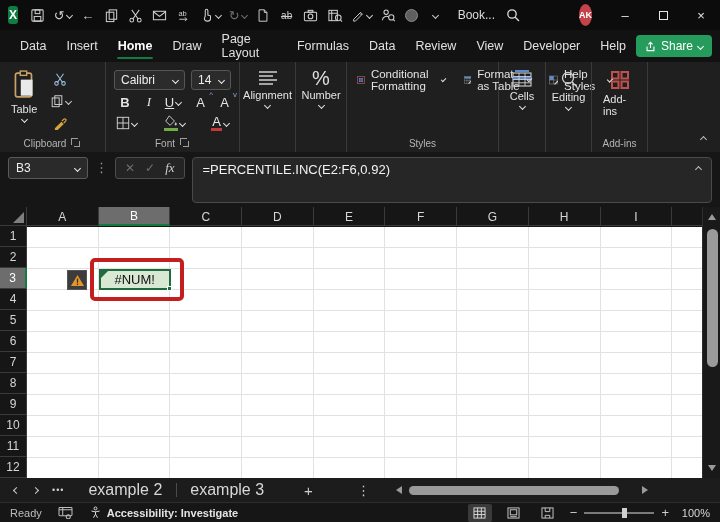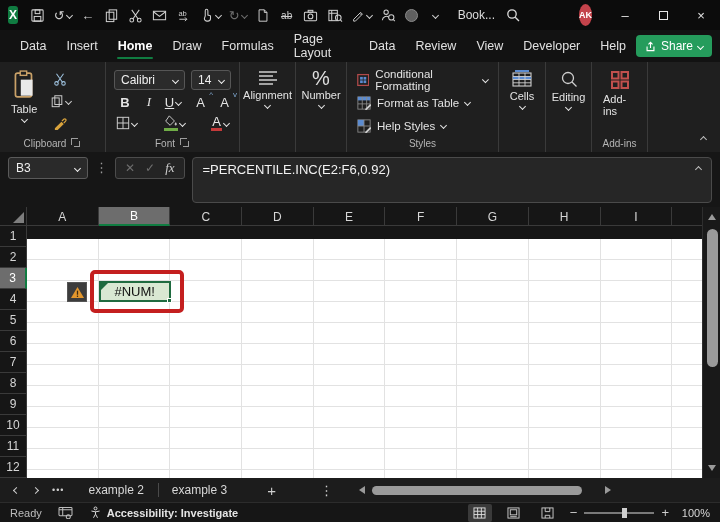--- a/index.html
+++ b/index.html
@@ -56,21 +56,21 @@
   .fbtn { min-width:18px; height:18px; display:flex; align-items:center; justify-content:center; gap:2px;
     font-size:13px; color:#e3e3e3; }
   .vsep-sm { width:1px; height:18px; background:#3f3f3f; }
   .bold-b { font-weight:bold; }
   .ital-i { font-style:italic; font-family:"Liberation Serif", serif; }
   .undl-u { text-decoration:underline; }
   .grow-a, .shrink-a { font-size:13px; position:relative; padding-right:5px; }
   .grow-a sup, .shrink-a sup { position:absolute; top:-3px; right:-1px; font-size:8px; color:#7fa7cf; }
   .fontcolor-a { color:#e8e8e8; font-size:13px; border-bottom:3px solid #c43a3a; line-height:1; padding:0 1px; }
   .fill-ic { border-bottom:3px solid #70ad47; padding-bottom:1px; }
-  .styles-col { display:flex; flex-direction:column; gap:4px; padding:0 6px; }
+  .styles-col { display:flex; flex-direction:row; gap:18px; padding:0 6px; }
   .style-btn { display:flex; align-items:center; gap:6px; font-size:11.5px; color:#e3e3e3; height:19px; }
   .launcher { width:10px; height:10px; position:relative; opacity:.8; }
   .launcher::before { content:""; position:absolute; left:0; top:0; width:6px; height:6px;
     border-left:1px solid #bdbdbd; border-top:1px solid #bdbdbd; }
   .launcher::after { content:""; position:absolute; right:1px; bottom:1px; width:5px; height:5px;
     border-right:1px solid #bdbdbd; border-bottom:1px solid #bdbdbd; }
   .collapse-chip { align-self:flex-end; margin:0 14px 6px auto; color:#bdbdbd; }
   .rgroup.nolabel .rg-label { visibility:hidden; }
 
   
@@ -93,21 +93,21 @@
   .corner-tri { position:absolute; right:2px; bottom:2px; width:0; height:0;
     border-left:11px solid transparent; border-bottom:11px solid #7e7e7e; }
   .colhdrs { position:absolute; left:27px; top:0; width:675px; height:19px; display:flex; background:#161616; border-bottom:1px solid #3a3a3a; }
   .colhdr { width:71.7px; height:19px; display:flex; align-items:center; justify-content:center;
     font-size:12px; color:#d6d6d6; border-right:1px solid #3a3a3a; }
   .colhdr.selected { background:#6d6d6d; color:#fff; border-bottom:2px solid var(--excel-green,#107c41); }
   .rowhdrs { position:absolute; left:0; top:19px; width:27px; bottom:0; display:flex; flex-direction:column; background:#161616; }
   .rowhdr { height:21px; display:flex; align-items:center; justify-content:center; font-size:12px; color:#d6d6d6;
     border-bottom:1px solid #3a3a3a; border-right:1px solid #3a3a3a; }
   .rowhdr.selected { background:#6d6d6d; color:#fff; border-right:2px solid var(--excel-green,#107c41); }
-  .sheet { position:absolute; left:27px; top:32px; width:675px; bottom:0; background:
+  .sheet { position:absolute; left:27px; top:20px; width:675px; bottom:0; background:
     repeating-linear-gradient(to right, transparent 0 70.7px, #e2e2e2 70.7px 71.7px),
     repeating-linear-gradient(to bottom, transparent 0 20px, #e2e2e2 20px 21px), #ffffff; }
   .err-cell { position:absolute; left:71.7px; top:42px; width:72px; height:21px;
     background:var(--cell-fill,#d9e8d3); border:2px solid var(--sel-green,#1f6b40);
     display:flex; align-items:center; justify-content:center; font-size:13px; color:#111; }
   .err-tri { position:absolute; left:0; top:0; width:0; height:0;
     border-right:7px solid transparent; border-top:7px solid #1f6b40; }
   .fill-handle { position:absolute; right:-3px; bottom:-3px; width:5px; height:5px;
     background:var(--sel-green,#1f6b40); border:1px solid #fff; }
   .warn-btn { position:absolute; left:40px; top:43px; width:20px; height:20px; background:#3c3c3c;
@@ -120,21 +120,21 @@
   .vs-thumb { position:absolute; left:3.5px; width:11px; top:22px; height:138px; background:#9a9a9a; border-radius:6px; }
   .tri-up { width:0;height:0;border-left:4px solid transparent;border-right:4px solid transparent;border-bottom:6px solid #9a9a9a; }
   .tri-down { width:0;height:0;border-left:4px solid transparent;border-right:4px solid transparent;border-top:6px solid #9a9a9a; }
   .tri-left { width:0;height:0;border-top:4px solid transparent;border-bottom:4px solid transparent;border-right:6px solid #9a9a9a; }
   .tri-right { width:0;height:0;border-top:4px solid transparent;border-bottom:4px solid transparent;border-left:6px solid #9a9a9a; }
 
   
   .tabbar { height:24px; background:#1c1c1c; display:flex; align-items:stretch; }
   .tab-nav { display:flex; align-items:center; gap:14px; padding:0 10px 0 14px; color:#cfcfcf; }
   .tabs { display:flex; align-items:stretch; }
-  .sheet-tab { display:flex; align-items:center; padding:0 14px; font-size:12px; color:#d8d8d8; position:relative; }
+  .sheet-tab { display:flex; align-items:center; padding:0 14px; font-size:16px; color:#d8d8d8; position:relative; }
   .sheet-tab + .sheet-tab::before { content:""; position:absolute; left:0; top:5px; bottom:5px; width:1px; background:#4a4a4a; }
   .sheet-tab.active { background:#ffffff; color:#1a1a1a; font-weight:bold; border-radius:2px 2px 0 0; }
   .sheet-tab.active::before { display:none; }
   .sheet-tab.active::after { content:""; position:absolute; left:6px; right:6px; bottom:2px; height:2px;
     background:var(--excel-green,#107c41); border-radius:1px; }
   .newsheet { display:flex; align-items:center; padding:0 26px; color:#cfcfcf; font-size:15px; }
   .tabmenu { display:flex; align-items:center; padding:0 18px; color:#cfcfcf; font-size:13px; }
   .hscroll { flex:1; display:flex; align-items:center; gap:5px; padding:0 8px; }
   .hs-thumb { flex:1; height:9px; background:#9a9a9a; border-radius:5px; margin:0 2px; max-width:210px; }
 
@@ -268,22 +268,22 @@
   </div>
 </div>
 
 <div class="menubar">
   <div class="menu-items">
 
   <div class="menu-item">Data</div>
       <div class="menu-item">Insert</div>
       <div class="menu-item active">Home</div>
       <div class="menu-item">Draw</div>
+      <div class="menu-item">Page Layout</div>
       <div class="menu-item">Formulas</div>
-      <div class="menu-item">Page Layout</div>
       <div class="menu-item">Data</div>
       <div class="menu-item">Review</div>
       <div class="menu-item">View</div>
       <div class="menu-item">Developer</div>
       <div class="menu-item">Help</div>
     </div>
   <div class="share-btn">
     <svg width="11" height="11" viewBox="0 0 16 16" fill="none" stroke="#fff" stroke-width="1.6">
         <path d="M8 10 V2 M5 5 L8 2 L11 5 M3 8 v6 h10 v-6"></path>
       </svg>

